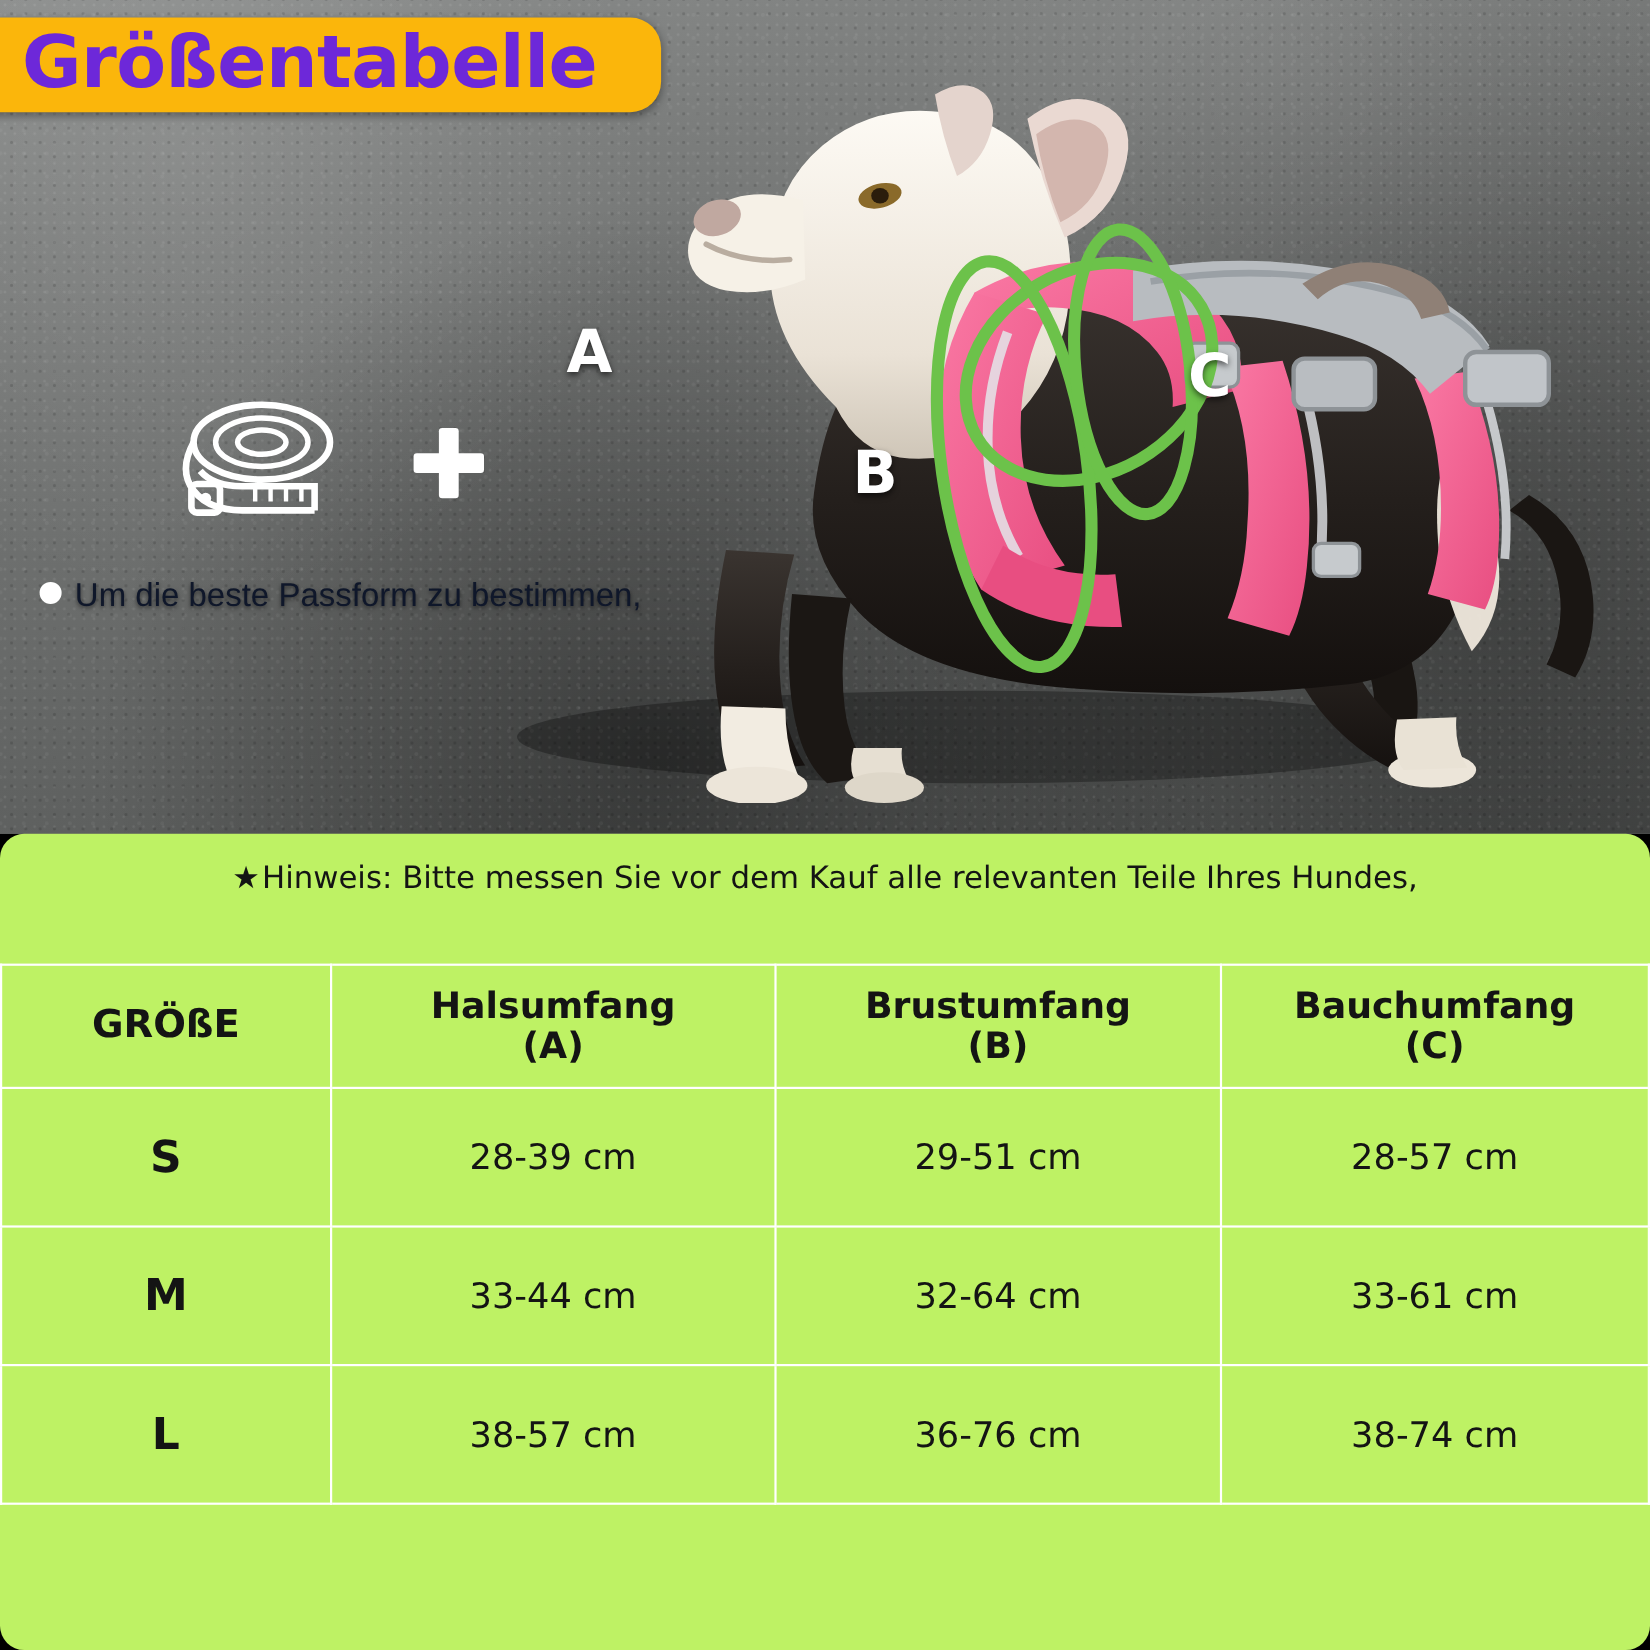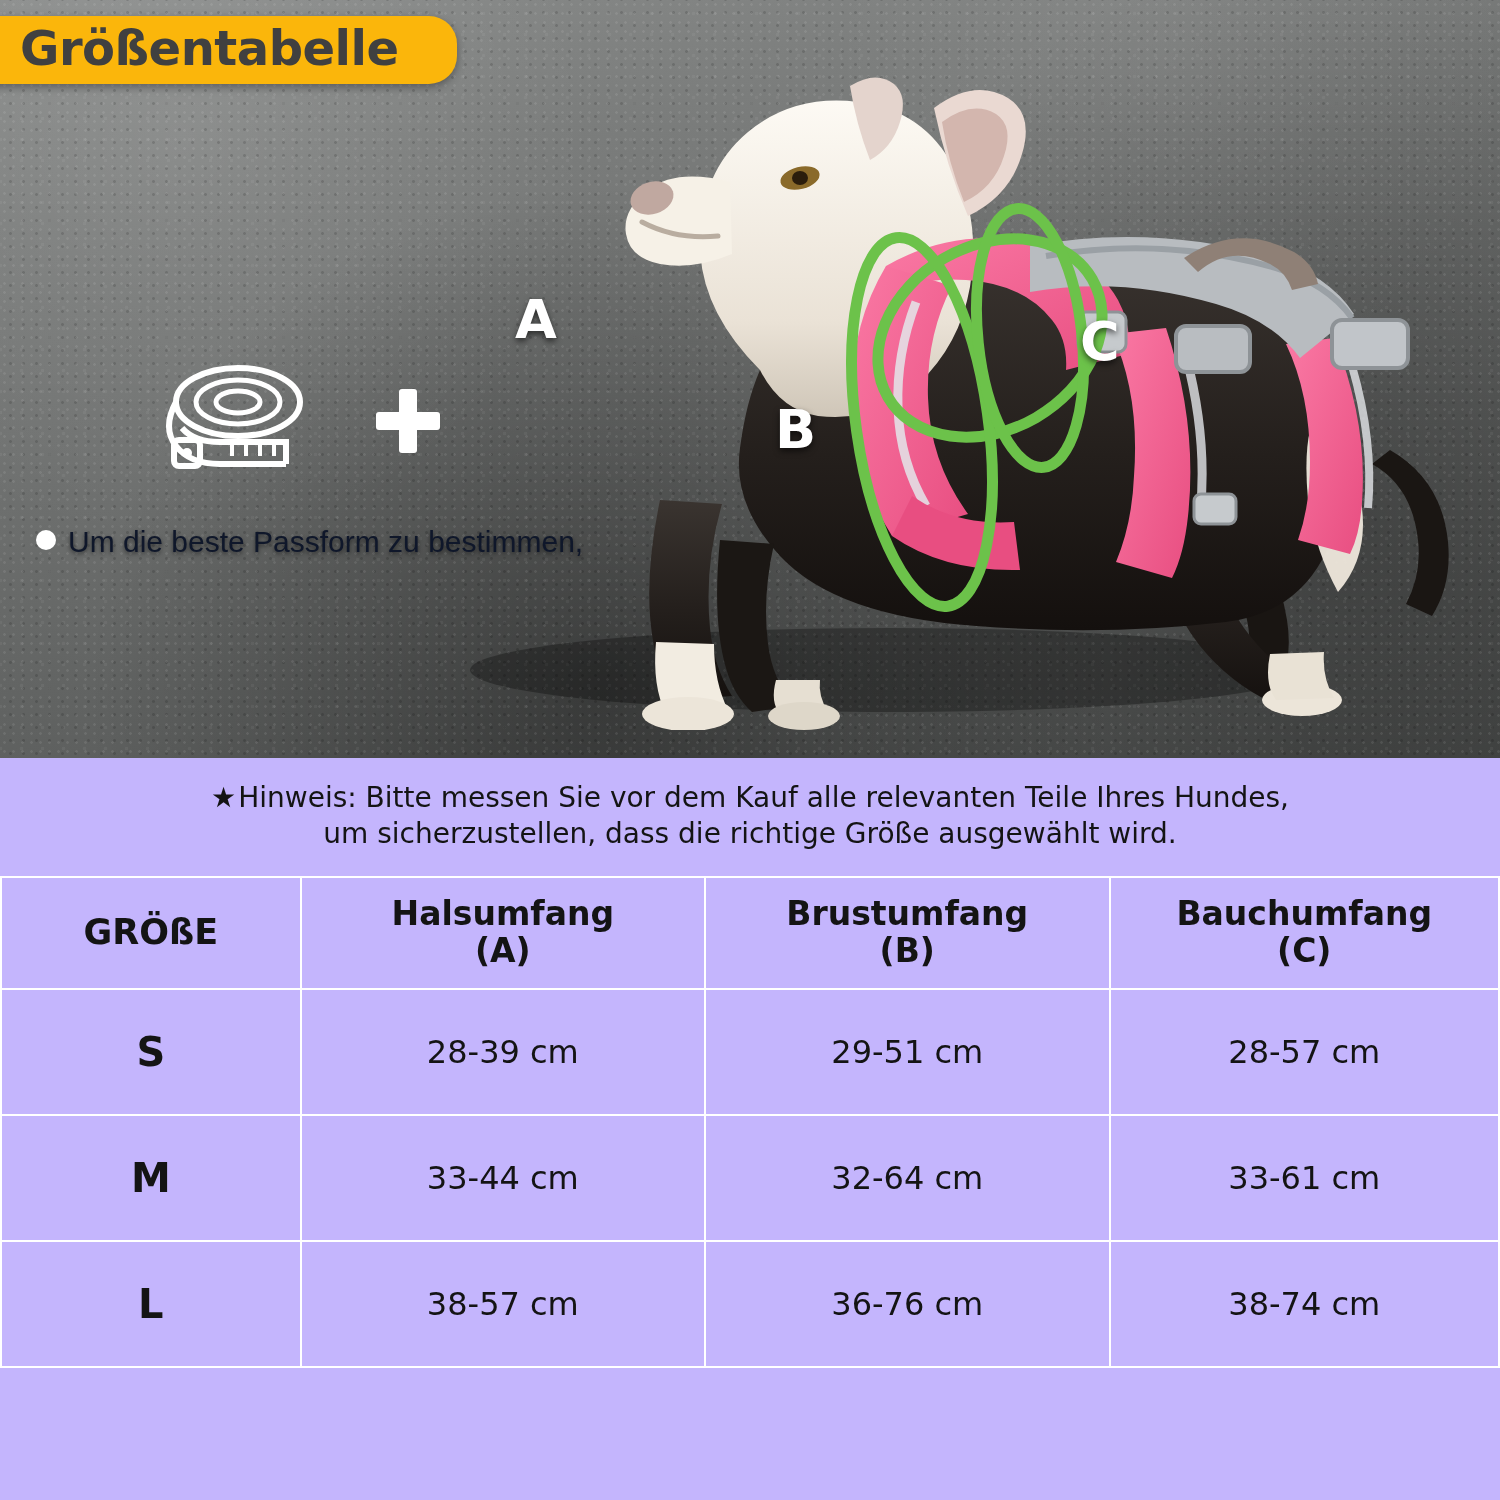--- a/index.html
+++ b/index.html
@@ -60,23 +60,23 @@
     left: -14px;
     top: 16px;
     background: #FBB60B;
     border-radius: 0 28px 28px 0;
     padding: 8px 58px 12px 34px;
     box-shadow: 0 3px 8px rgba(0,0,0,0.35);
   }
   .title-banner .title-text {
     font-family: "DejaVu Sans", sans-serif;
     font-weight: bold;
-    font-size: 48px;
+    font-size: 66px;
     line-height: 1.0;
-    color: #404040;
+    color: #6d28d9;
     letter-spacing: -0.5px;
     white-space: nowrap;
   }
 
   
   .tape-icon {
     position: absolute;
     left: 158px;
     top: 360px;
     width: 150px;
@@ -139,21 +139,22 @@
   .lbl-b { left: 775px; top: 398px; }
   .lbl-c { left: 1080px; top: 310px; }
 
   
   .bottom {
     position: absolute;
     left: 0;
     top: 758px;
     width: 1500px;
     height: 742px;
-    background: #c4b5fd;
+    background: #bef264;
+    border-radius: 22px;
   }
   .hinweis {
     padding: 22px 60px 0 60px;
     text-align: center;
     color: #141414;
     font-family: "DejaVu Sans", sans-serif;
     font-size: 28px;
     line-height: 1.28;
   }
   .hinweis .star {
@@ -327,21 +328,20 @@
 
     <div class="photo-note">
       <span class="bullet"></span><span>Um die beste Passform zu bestimmen,</span>
     </div>
   </div>
 
   <div class="bottom">
 
     <div class="hinweis">
       <span class="star">★</span><span>Hinweis: Bitte messen Sie vor dem Kauf alle relevanten Teile Ihres Hundes,</span><br>
-      <span>um sicherzustellen, dass die richtige Größe ausgewählt wird.</span>
     </div>
 
     <table class="size-table">
       <colgroup>
         <col class="col-a">
           <col class="col-b">
           <col class="col-c">
           <col class="col-d">
       </colgroup>
       <thead>

